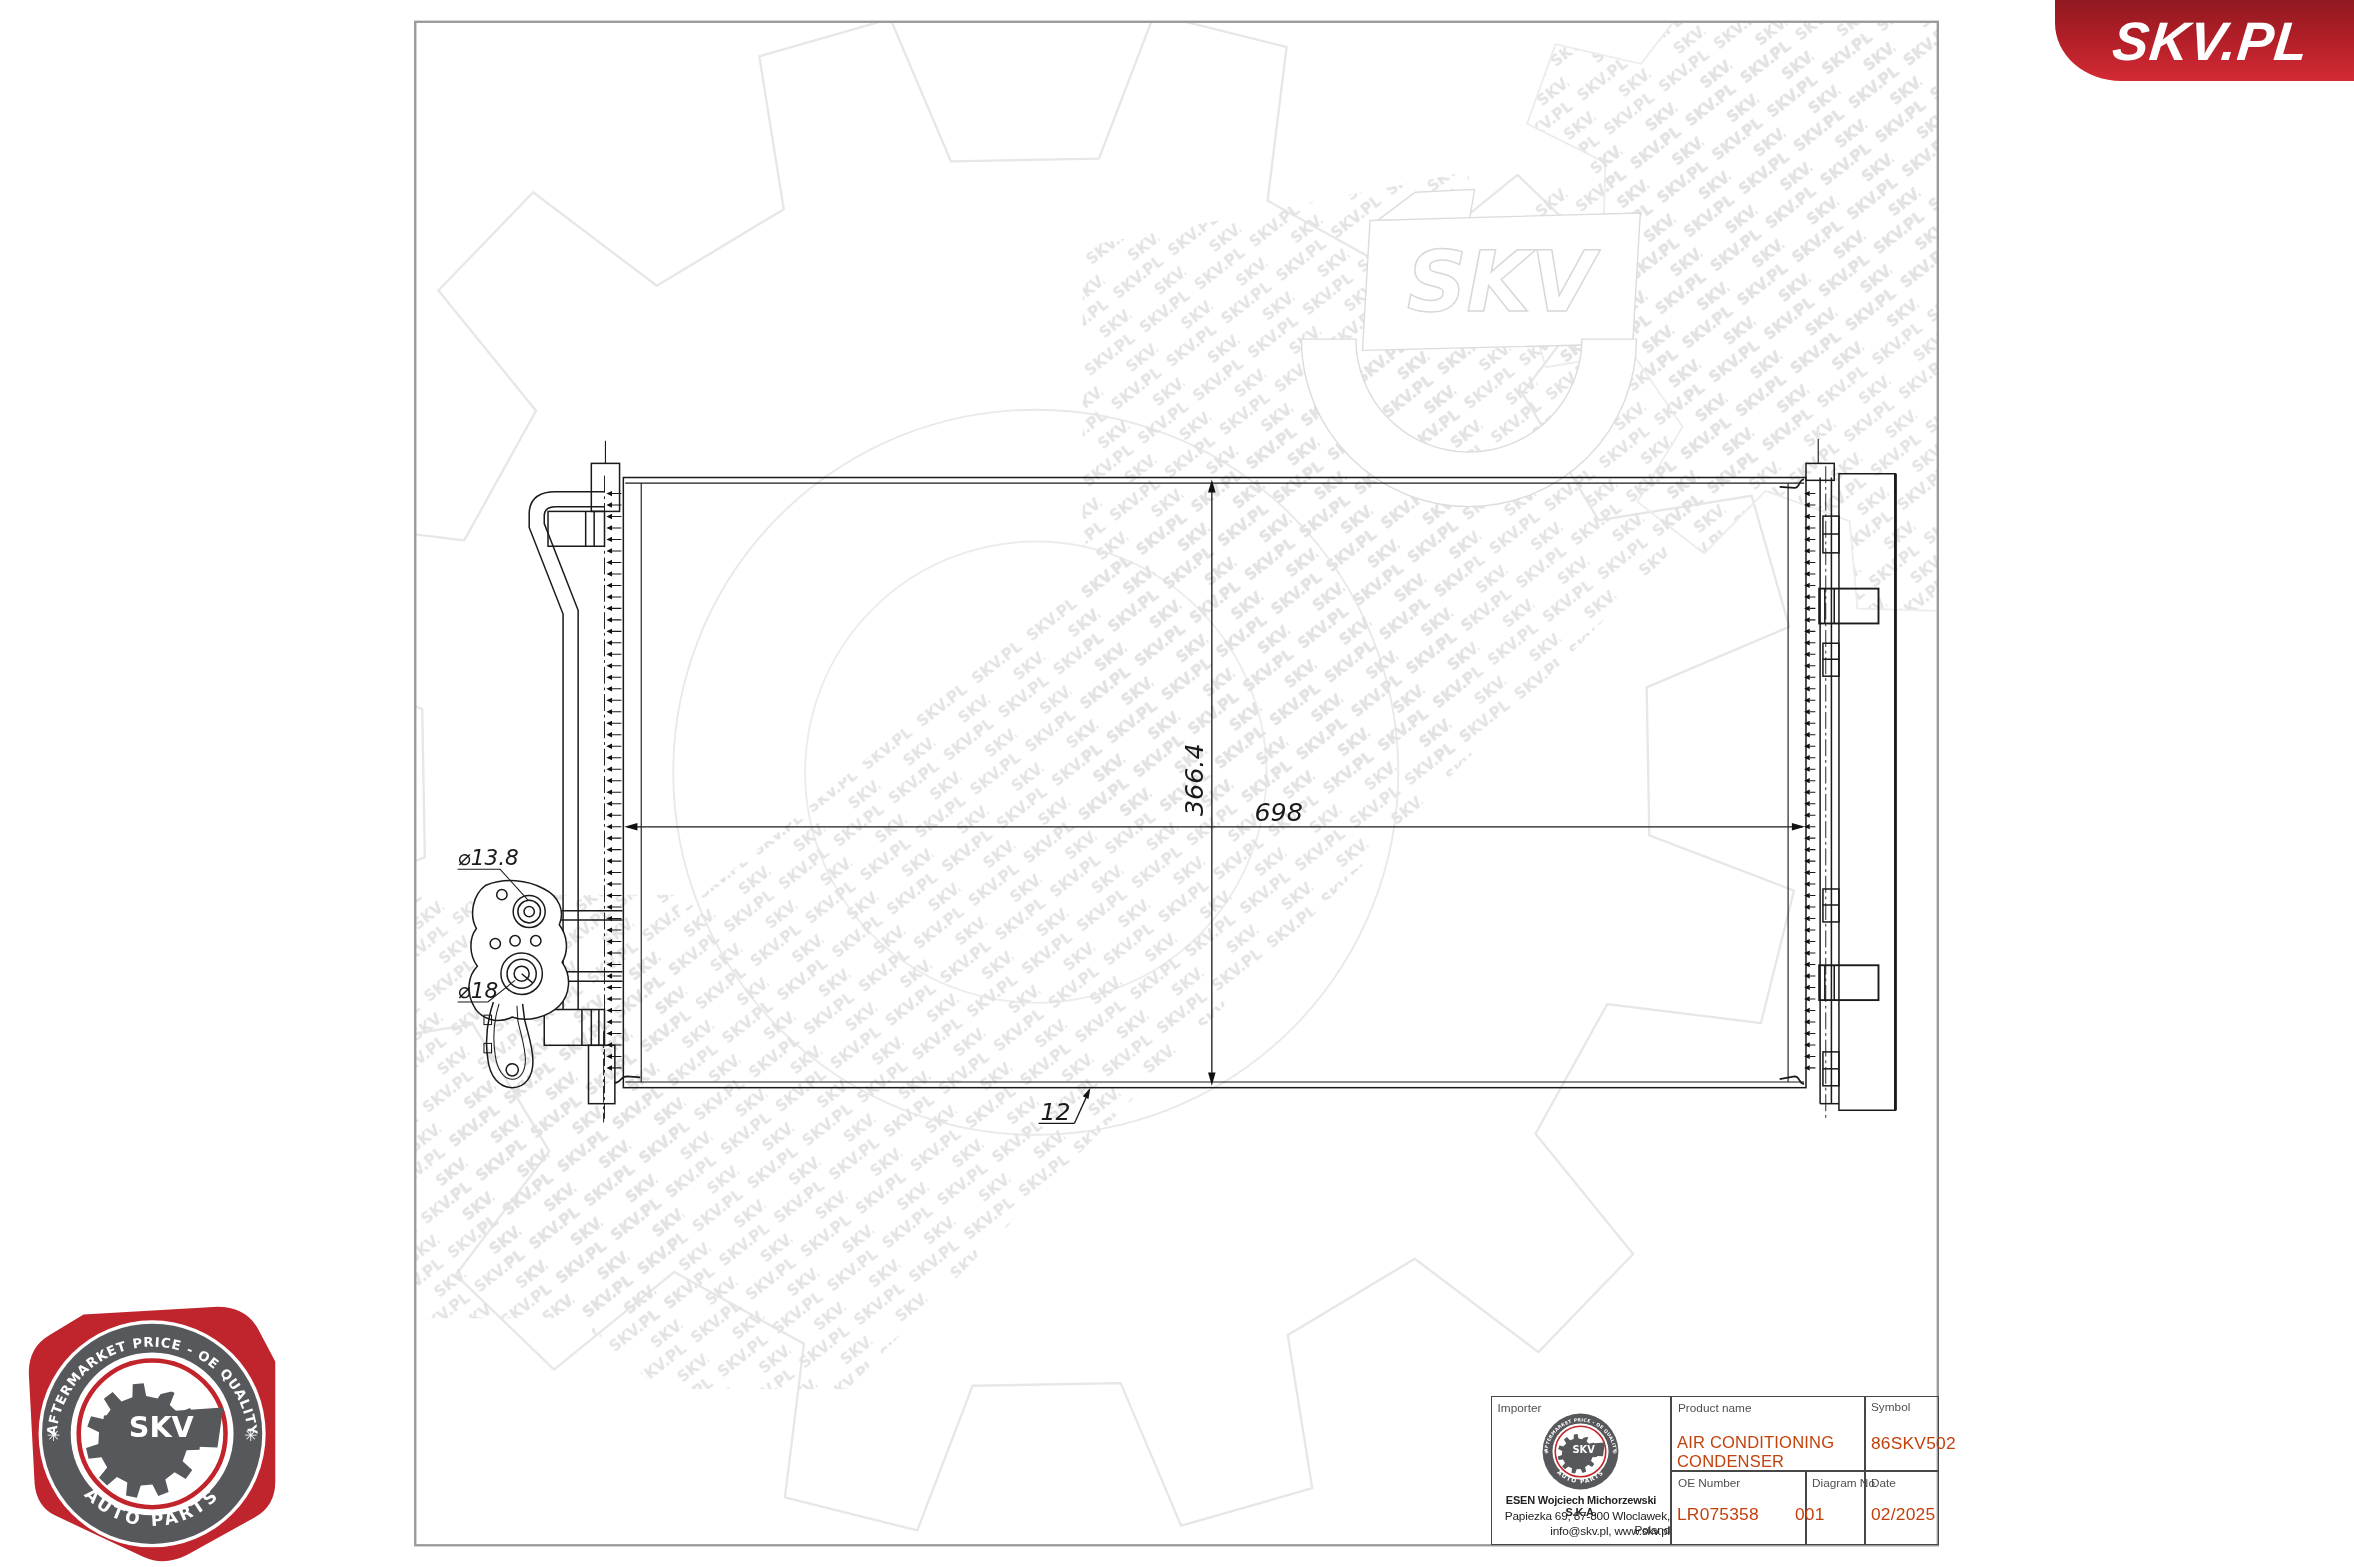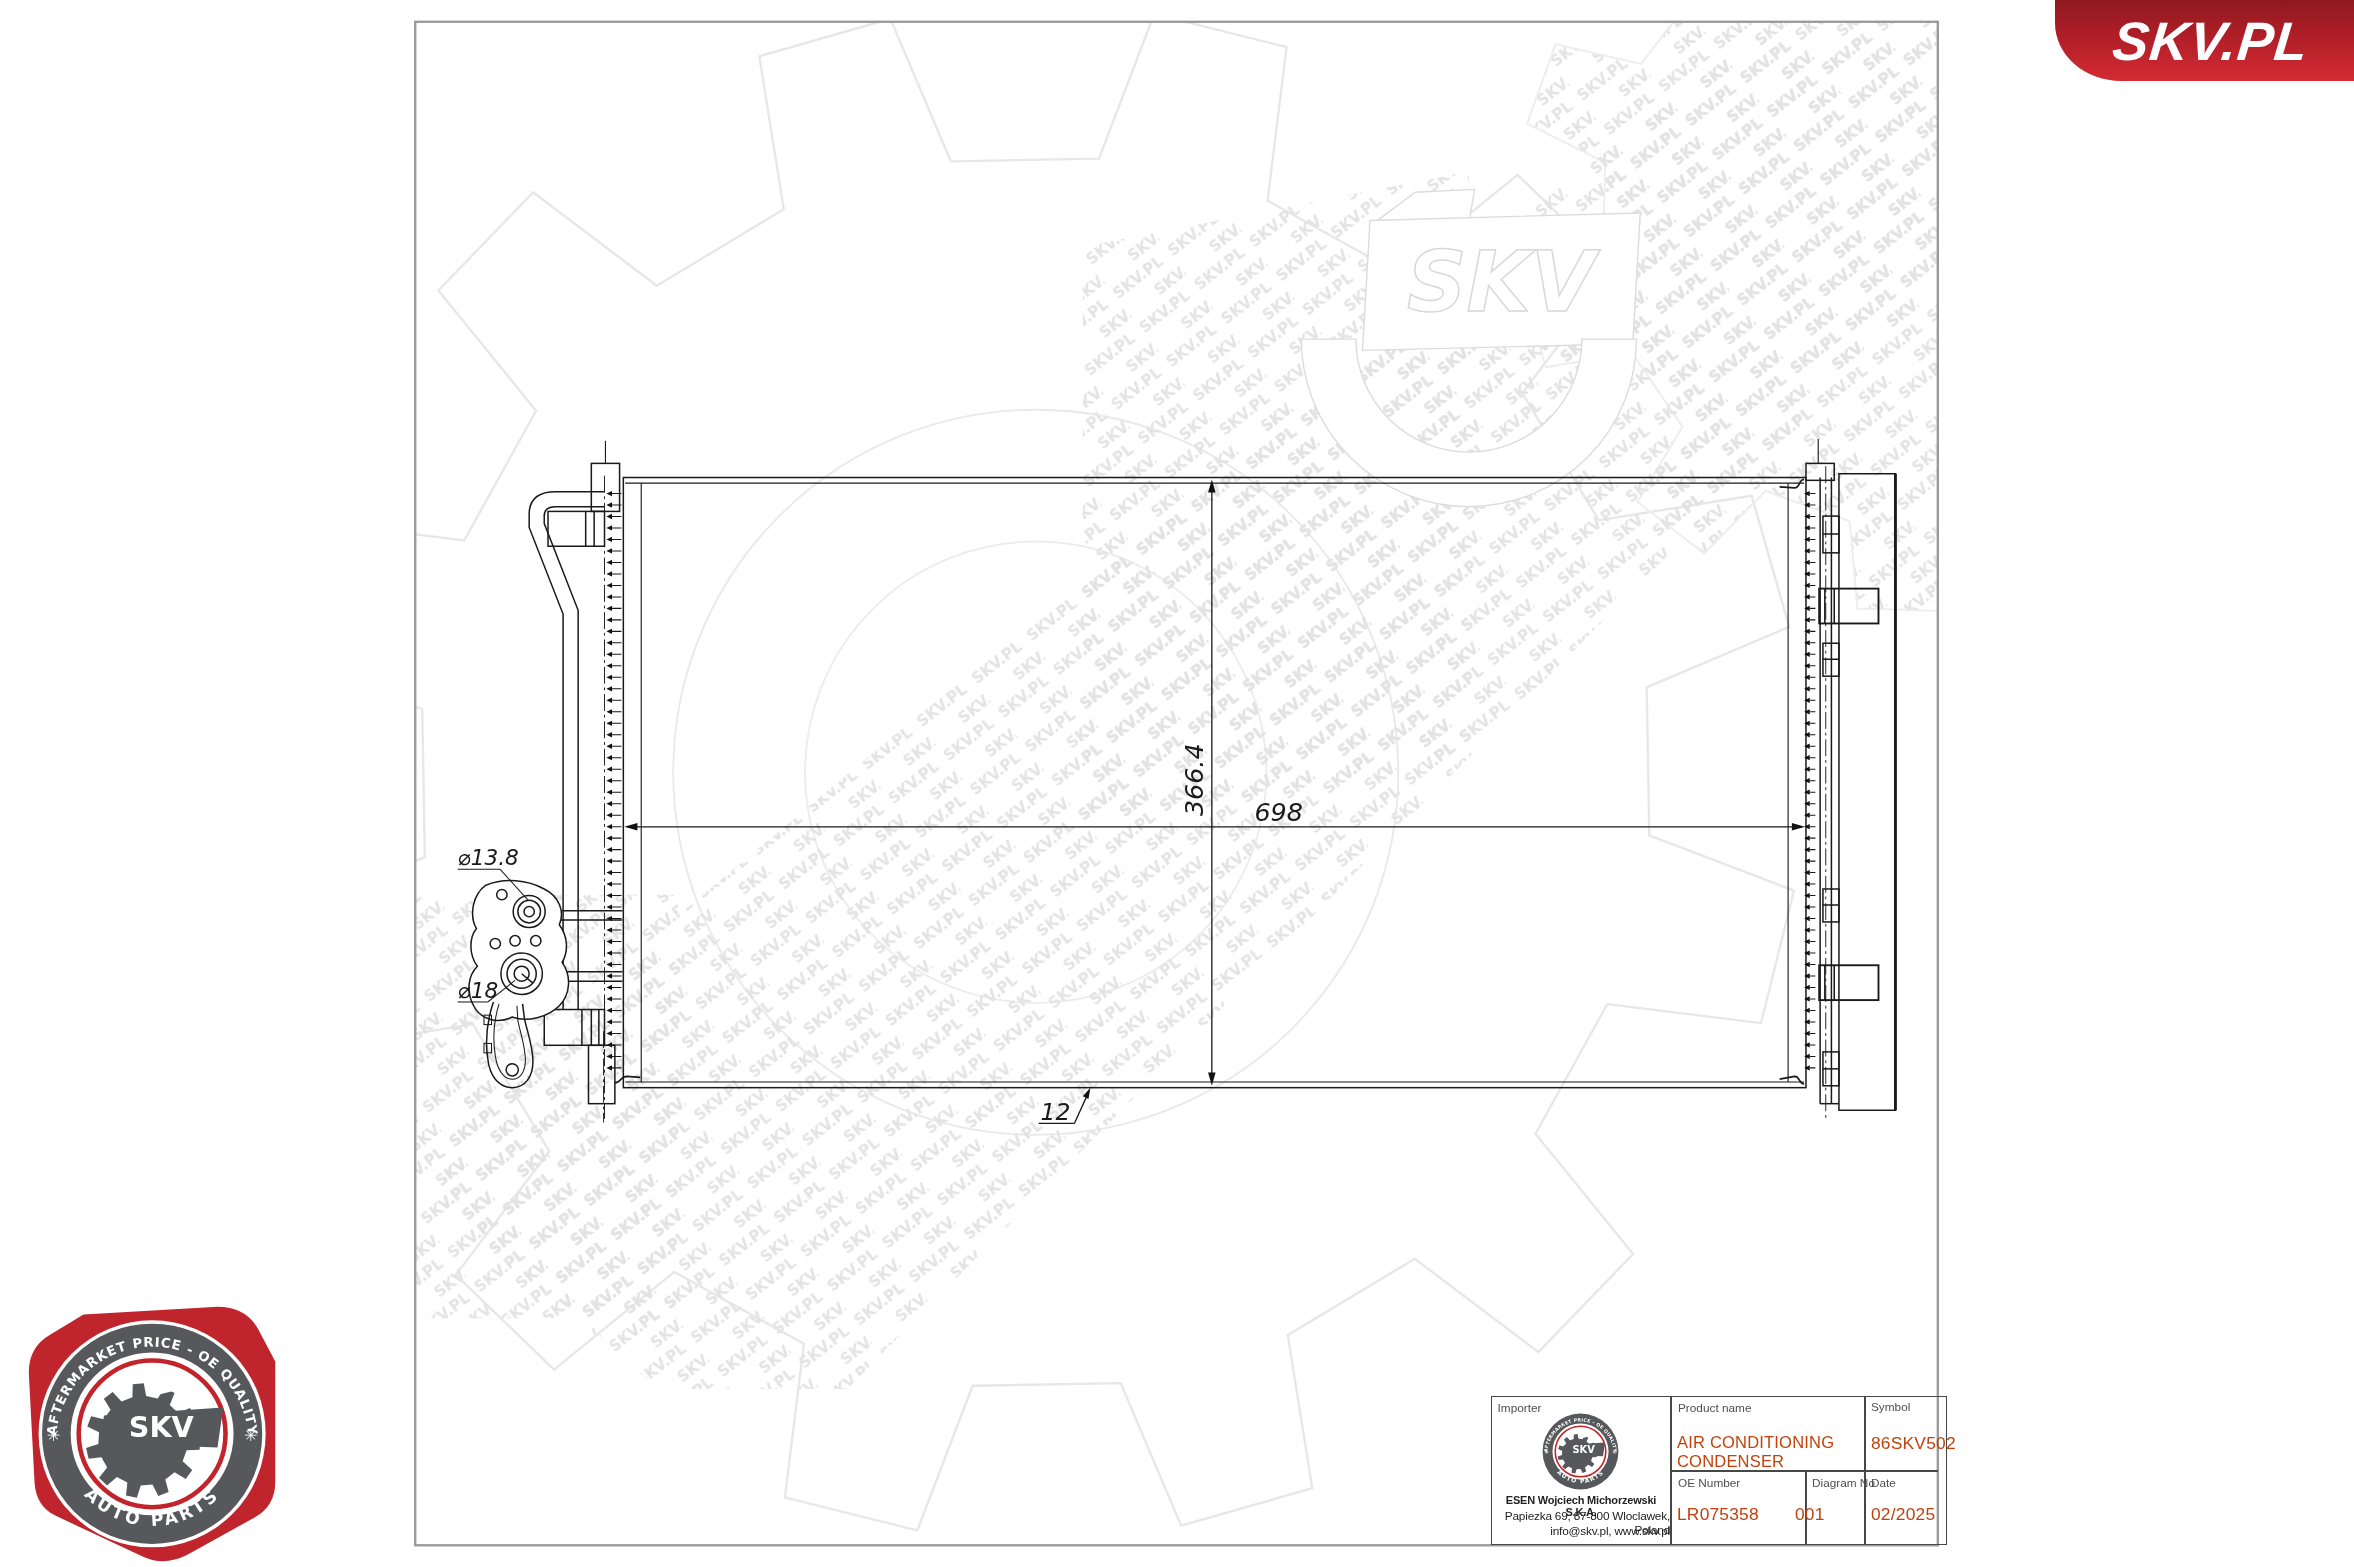--- a/index.html
+++ b/index.html
@@ -11,21 +11,21 @@
   .skv-banner{position:absolute;top:0;right:0;width:299px;height:81px;
     background:linear-gradient(180deg,#8f191f 0%,#b01e27 45%,#d42b34 100%);
     border-bottom-left-radius:66px 58px;
     display:flex;align-items:center;justify-content:center;}
   .skv-banner span{color:#fff;font-weight:bold;font-style:italic;font-size:54px;
     letter-spacing:0.9px;transform:skewX(-6deg);padding-left:13px;
     font-family:"Liberation Sans",sans-serif;}
 
   
   .tb{position:absolute;left:1491px;top:1396px;width:446px;height:147px;
-      border:1.9px solid #474747;padding-left:8px;}
+      border:1.9px solid #474747;}
   .tb .vl,.tb .hl{position:absolute;background:#474747;}
   .tb .label{position:absolute;font-size:11.8px;color:#4f4f4f;}
   .tb .value{position:absolute;font-size:17.4px;color:#c2410c;letter-spacing:0.2px;}
   .tb .imp-name{position:absolute;left:0;width:178px;text-align:center;
       font-size:11px;font-weight:bold;color:#222;letter-spacing:-0.2px;}
   .tb .imp-line{position:absolute;left:0;width:178px;text-align:right;
       font-size:11.8px;color:#222;letter-spacing:-0.2px;}
 
   
   .corner-logo{position:absolute;left:7.5px;top:1290px;width:292px;height:282px;}

